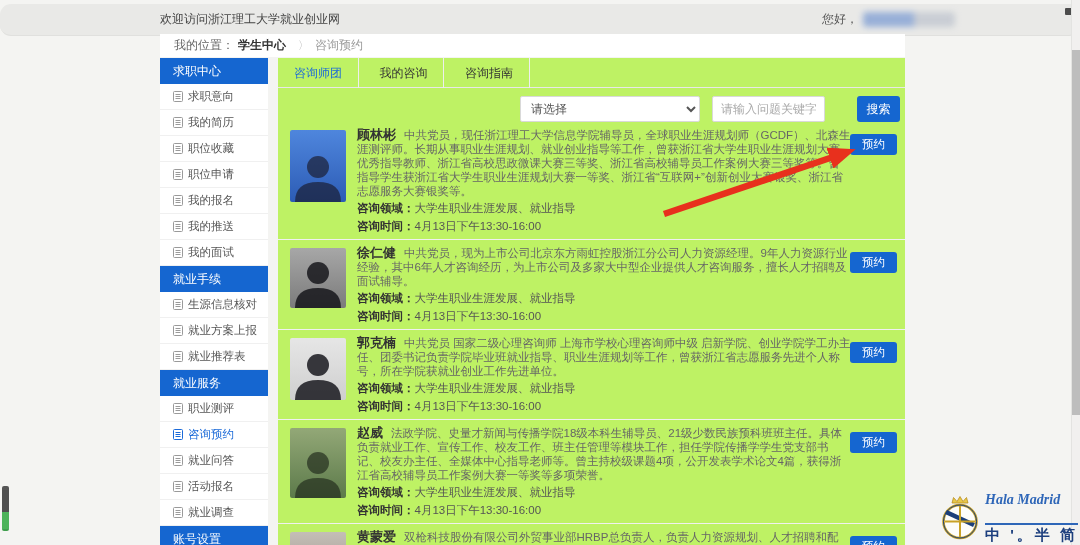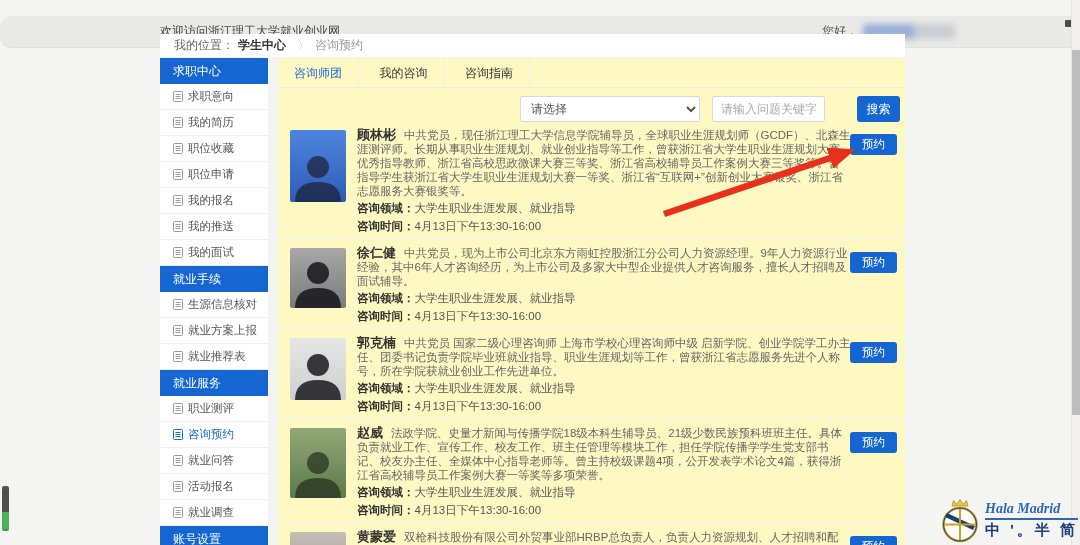--- a/index.html
+++ b/index.html
@@ -1,21 +1,21 @@
 <!DOCTYPE html>
 <html><head>
 <meta charset="utf-8">
 <style>
   * { margin:0; padding:0; box-sizing:border-box; }
   html,body { background:#d8d8d6; }
   body { font-family:"Liberation Sans","DejaVu Sans",sans-serif; }
   .canvas { position:relative; width:1080px; height:545px; background:#f4f4f2; overflow:hidden; margin:0 auto; }
 
   
-  .topbar { position:absolute; left:0; top:16px; width:1080px; height:32px; background:#e9e9e7; border-bottom:1px solid #e0e0de;border-radius:11px; }
+  .topbar { position:absolute; left:0; top:4px; width:1080px; height:32px; background:#e9e9e7; border-bottom:1px solid #e0e0de;border-radius:11px; }
   .welcome { position:absolute; left:160px; top:0; line-height:30px; font-size:12px; color:#444; }
   .greeting { position:absolute; right:222px; top:0; line-height:30px; font-size:12px; color:#555; }
   .redacted { position:absolute; right:125px; top:8px; width:92px; height:15px; border-radius:3px;
               background:linear-gradient(90deg,#8fa9d6 0 55%, #c6cbd3 55% 100%); filter:blur(3px); opacity:.9; }
   .pin-icon { position:absolute; left:1065px; top:4px; width:9px; height:7px; background:#4c4c4c; border-radius:1px; }
 
   
   .breadcrumb { position:absolute; left:160px; top:34px; width:745px; height:23px; background:#fff; font-size:12px; line-height:23px; padding-left:14px; color:#666; }
   .breadcrumb .bc-parent { color:#333; font-weight:bold; margin:0 6px 0 4px; }
   .breadcrumb .bc-sep { color:#bbb; margin:0 6px; font-size:11px; }
@@ -23,21 +23,21 @@
 
   
   .sidebar { position:absolute; left:160px; top:58px; width:108px; height:487px; background:#fff; overflow:hidden; }
   .sb-header { height:26px; line-height:26px; background:#1566d0; color:#fff; font-size:12px; padding-left:13px; cursor:pointer; }
   .sb-item { height:26px; line-height:25px; display:flex; align-items:center; gap:5px; padding-left:13px; font-size:11.5px; color:#555; border-bottom:1px solid #f0f0f0; background:#fff; cursor:pointer; }
   .sb-item .doc-icon { display:inline-flex; color:#9a9a9a; }
   .sb-item.active { color:#1b6ad8; }
   .sb-item.active .doc-icon { color:#1b6ad8; }
 
   
-  .main { position:absolute; left:278px; top:58px; width:627px; height:487px; background:#fef9c3; }
+  .main { position:absolute; left:278px; top:58px; width:627px; height:487px; background:#bef264; }
   .tabbar { position:absolute; left:0; top:0; right:0; height:30px; border-bottom:1px solid #e8e8e8; }
   .tab { display:inline-block; padding:0 16px; line-height:30px; font-size:12px; color:#333; border-right:1px solid #eee; cursor:pointer; }
   .tab.active { color:#1b6ad8; }
 
   .filter-bar { position:absolute; left:0; top:38px; right:0; height:26px; }
   .cat-select { position:absolute; left:242px; top:0; width:180px; height:26px; font-size:12px; color:#555; border:1px solid #d9d9d9; border-radius:2px; background:#fff; padding:0 6px; }
   .kw-input { position:absolute; left:434px; top:0; width:113px; height:26px; font-size:12px; color:#333; border:1px solid #d9d9d9; border-radius:2px; padding:0 8px; }
   .kw-input::placeholder { color:#aaa; }
   .search-btn { position:absolute; left:579px; top:0; width:43px; height:26px; background:#1566d0; color:#fff; font-size:12px; border:none; border-radius:3px; cursor:pointer; }
 
@@ -65,21 +65,21 @@
   
   .arrow-overlay { position:absolute; left:0; top:0; pointer-events:none; }
 
   
   .battery { position:absolute; left:2px; top:486px; width:7px; height:45px; border-radius:2px;
              background:linear-gradient(180deg,#565656 0 8%,#4f4f4f 8% 58%,#4db35a 58% 96%,#3f9e4d 96% 100%); }
 
   
   .watermark { position:absolute; right:2px; bottom:2px; display:flex; align-items:center; gap:4px; }
   .wm-texts { display:flex; flex-direction:column; line-height:1.15; }
-  .wm-title { font-family:"Liberation Serif","DejaVu Serif",serif; font-style:italic; font-weight:bold; font-size:14px; color:#2e66b8; border-bottom:2px solid #2e66b8; padding-bottom:1px; }
+  .wm-title { font-family:"Liberation Serif","DejaVu Serif",serif; font-style:italic; font-weight:bold; font-size:14px; color:#2e66b8; border-bottom:2px solid #2e66b8; padding-bottom:15px; }
   .wm-sub { font-size:15px; font-weight:bold; color:#1d3f7e; letter-spacing:3px; margin-top:1px; }
 </style>
 </head>
 <body>
 
 <div class="canvas">
 
   <div class="topbar">
     <span class="welcome">欢迎访问浙江理工大学就业创业网</span>
     <span class="greeting">您好，</span>

